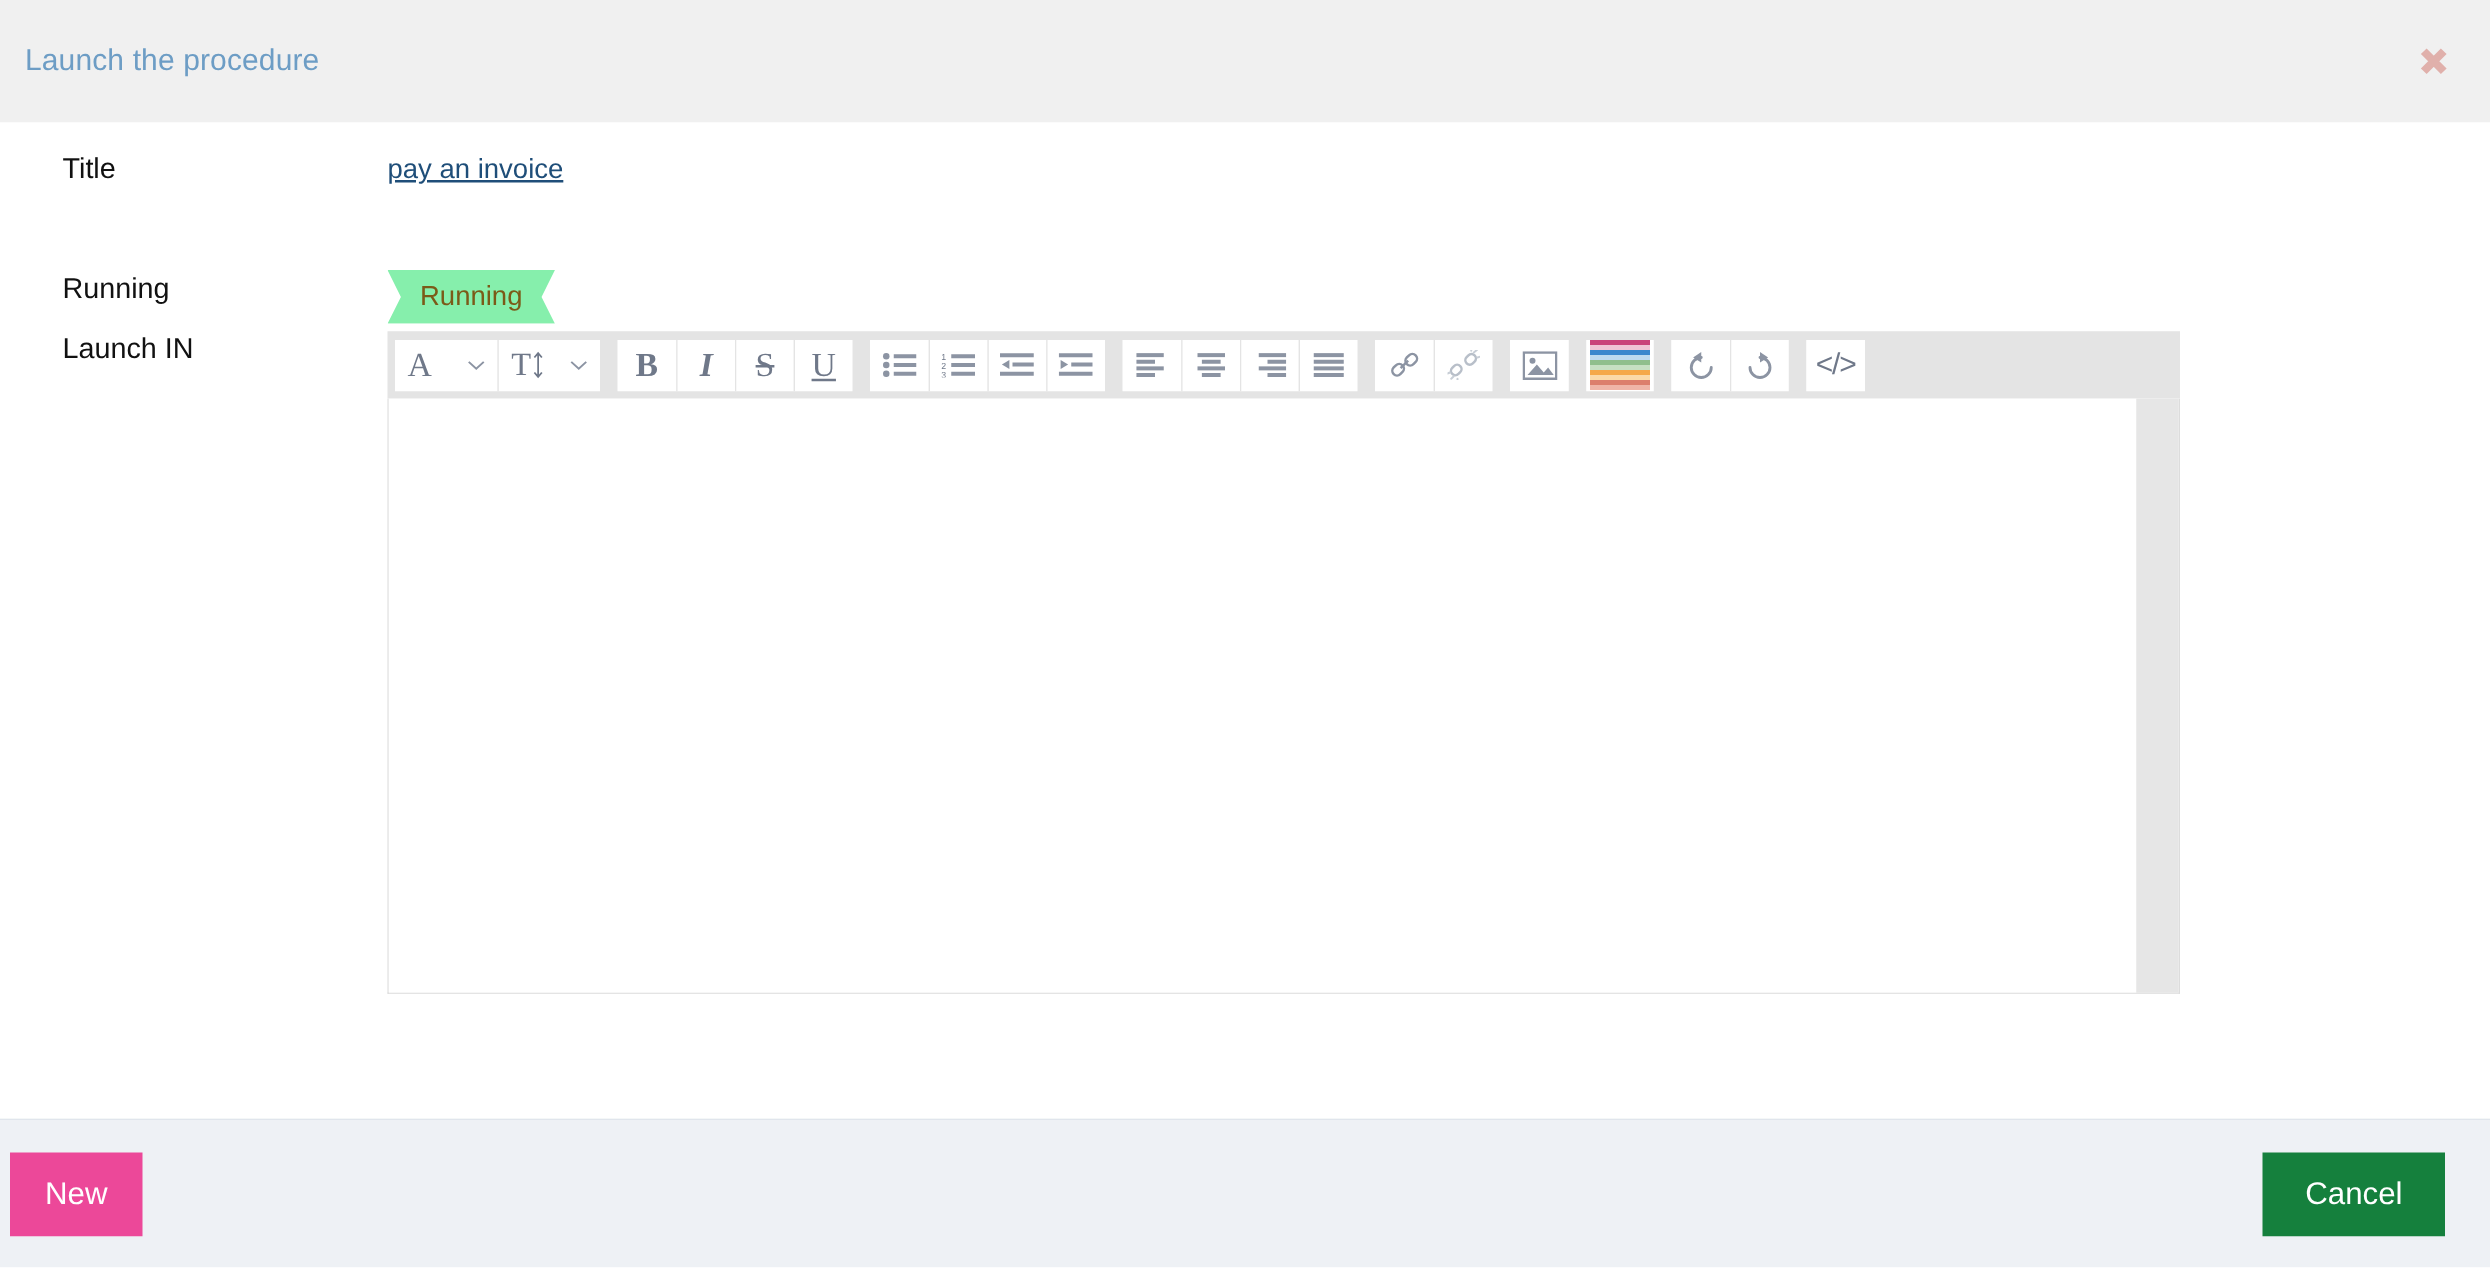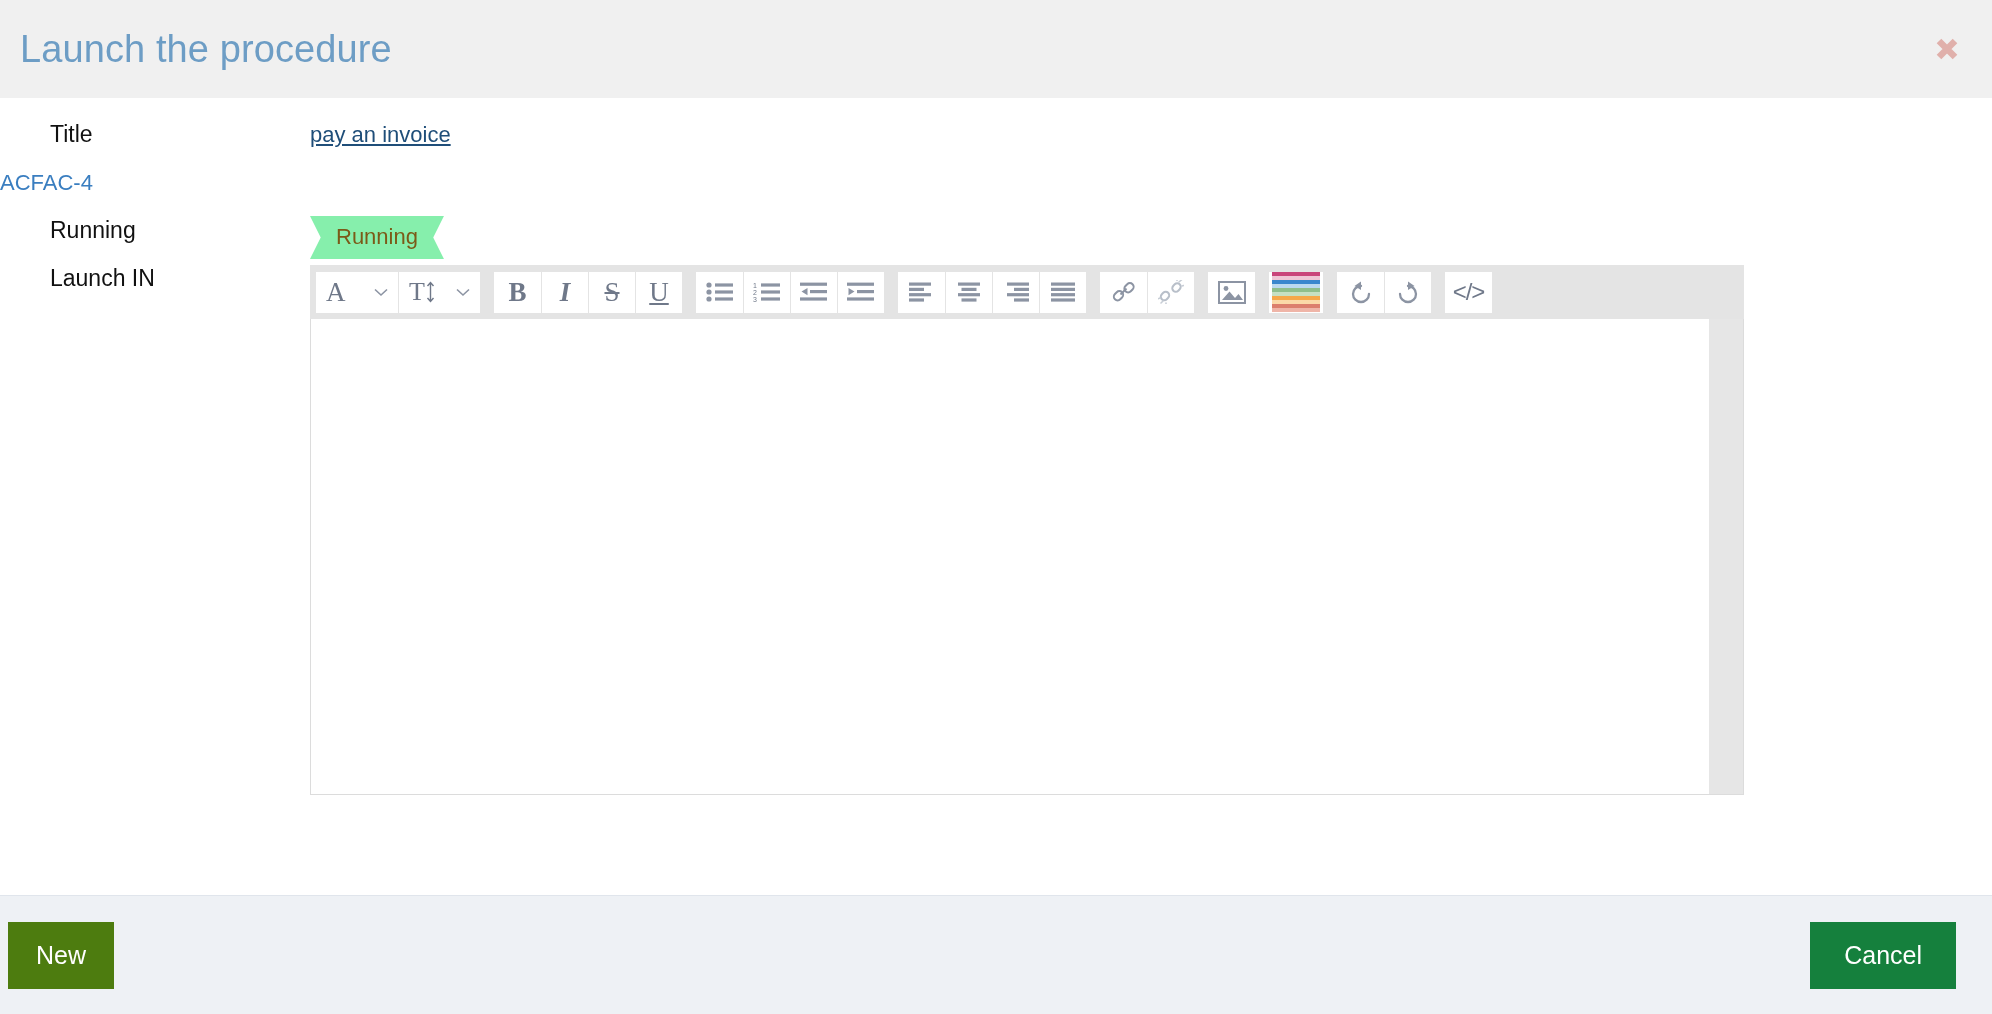--- a/index.html
+++ b/index.html
@@ -20,21 +20,21 @@
     height: 98px;
     background: #f0f0f0;
     display: flex;
     align-items: center;
     justify-content: space-between;
     box-sizing: border-box;
     padding: 0 28px 0 14px;
     position: relative;
   }
   .modal-title {
-    font-size: 38px;
+    font-size: 24px;
     color: #6d9dc5;
     font-weight: 400;
     letter-spacing: 0.1px;
     padding-left: 6px;
   }
   .close-btn {
     width: 34px;
     height: 34px;
     position: relative;
     cursor: pointer;
@@ -221,21 +221,21 @@
   }
   .btn {
     border: none;
     color: #ffffff;
     font-size: 25px;
     font-family: "Liberation Sans", sans-serif;
     cursor: pointer;
     line-height: 1;
   }
   .btn-new {
-    background: #4d7c0f;
+    background: #ec4899;
     padding: 21px 28px;
     min-width: 100px;
   }
   .btn-cancel {
     background: #15803d;
     padding: 21px 34px;
     min-width: 120px;
   }
 </style>
 </head>
@@ -255,23 +255,20 @@
   <div class="form-rows">
 
     <div class="form-row">
       <div class="row-label">Title</div>
       <div class="row-value">
         <span class="value-title">pay an invoice</span>
       </div>
     </div>
 
     <div class="form-row">
-      <div class="row-value">
-        <span class="value-link">ACFAC-4</span>
-      </div>
     </div>
 
     <div class="form-row">
       <div class="row-label">Running</div>
       <div class="row-value ribbon-wrap">
         <span class="ribbon">Running</span>
       </div>
     </div>
 
     <div class="form-row">

